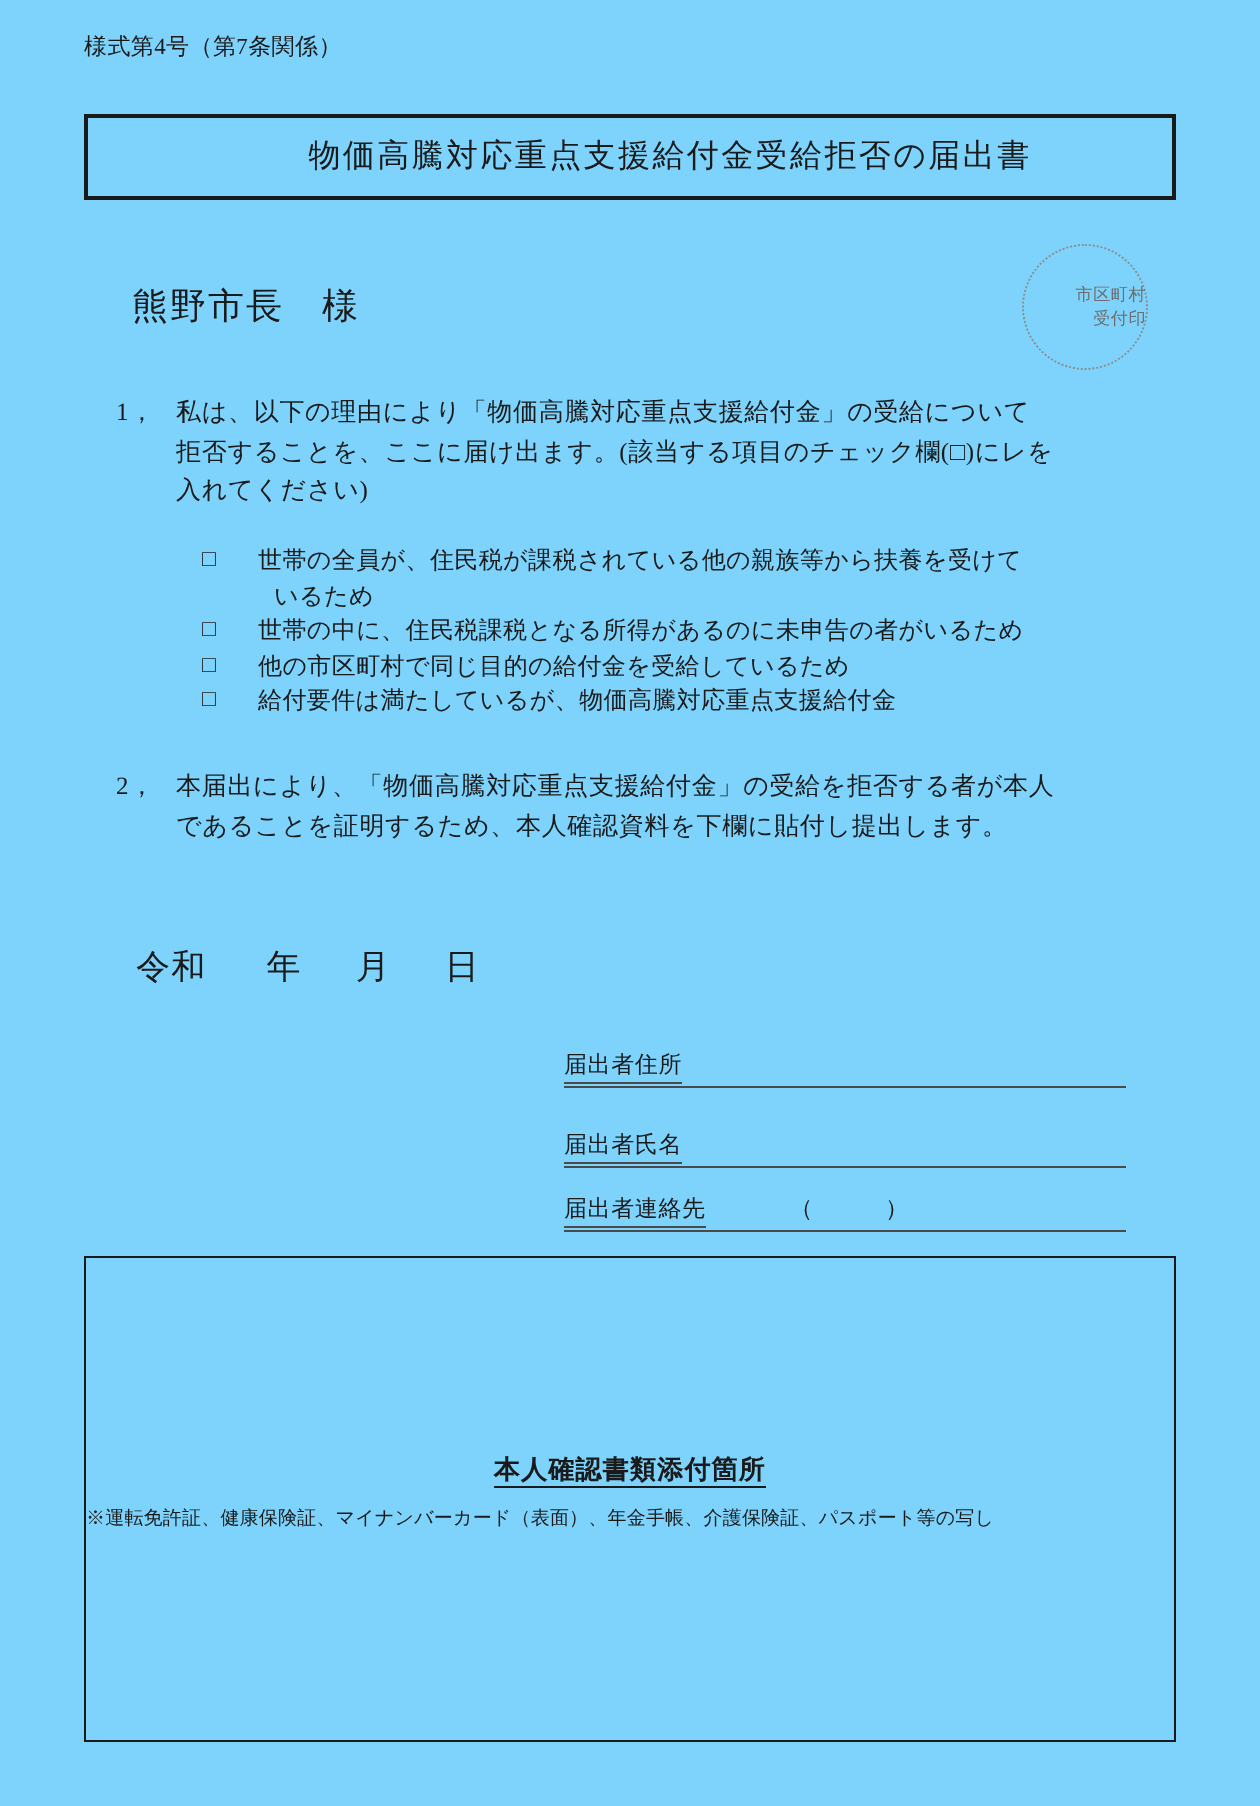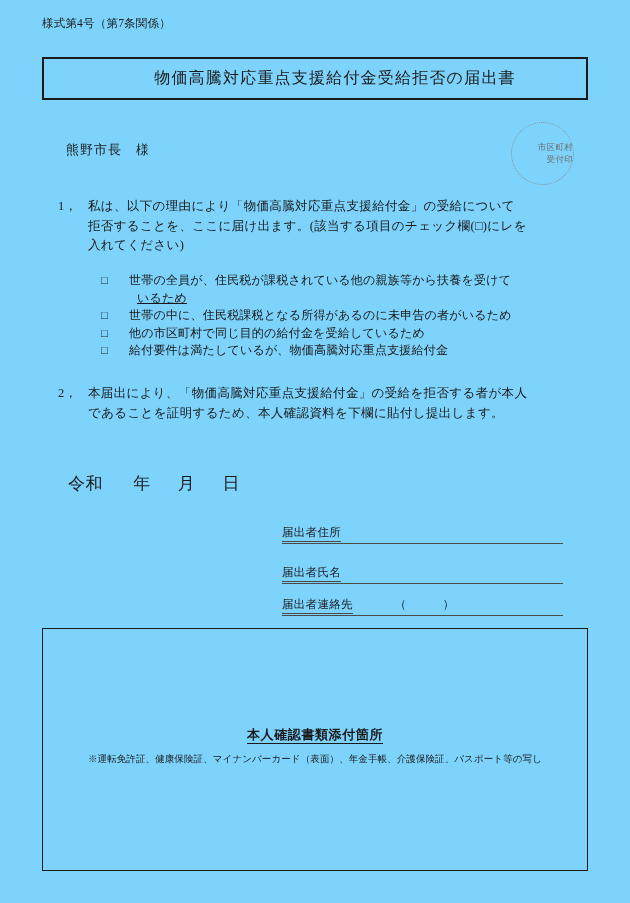--- a/index.html
+++ b/index.html
@@ -52,21 +52,21 @@
     letter-spacing: 1.2px;
     white-space: nowrap;
     margin-left: 40px;
   }
 
   
   .addressee {
     position: absolute;
     left: 66px;
     top: 141px;
-    font-size: 13px;
+    font-size: 18px;
     letter-spacing: 1px;
     white-space: nowrap;
   }
 
   
   .stamp {
     position: absolute;
     left: 511px;
     top: 122px;
     width: 63px;
@@ -132,21 +132,20 @@
     width: 28px;
     font-size: 11.5px;
     line-height: 17.6px;
     color: #222;
   }
   .check-label div {
     white-space: nowrap;
   }
   .check-label .cont {
     text-indent: 8px;
-    text-decoration: underline;
   }
 
   
   .date-line {
     position: absolute;
     left: 68px;
     top: 472px;
     font-size: 17px;
     letter-spacing: 0.6px;
     white-space: nowrap;
@@ -204,21 +203,21 @@
   .attach-heading span {
     border-bottom: 1px solid #1a1a1a;
     padding-bottom: 1px;
     font-weight: 600;
   }
   .attach-note {
     position: absolute;
     left: 0;
     right: 0;
     top: 124px;
-    text-align: center;
+    text-align: left;
     font-size: 9.5px;
     letter-spacing: 0.1px;
     white-space: nowrap;
   }
 </style>
 </head>
 <body>
 
 <div class="page">
 

